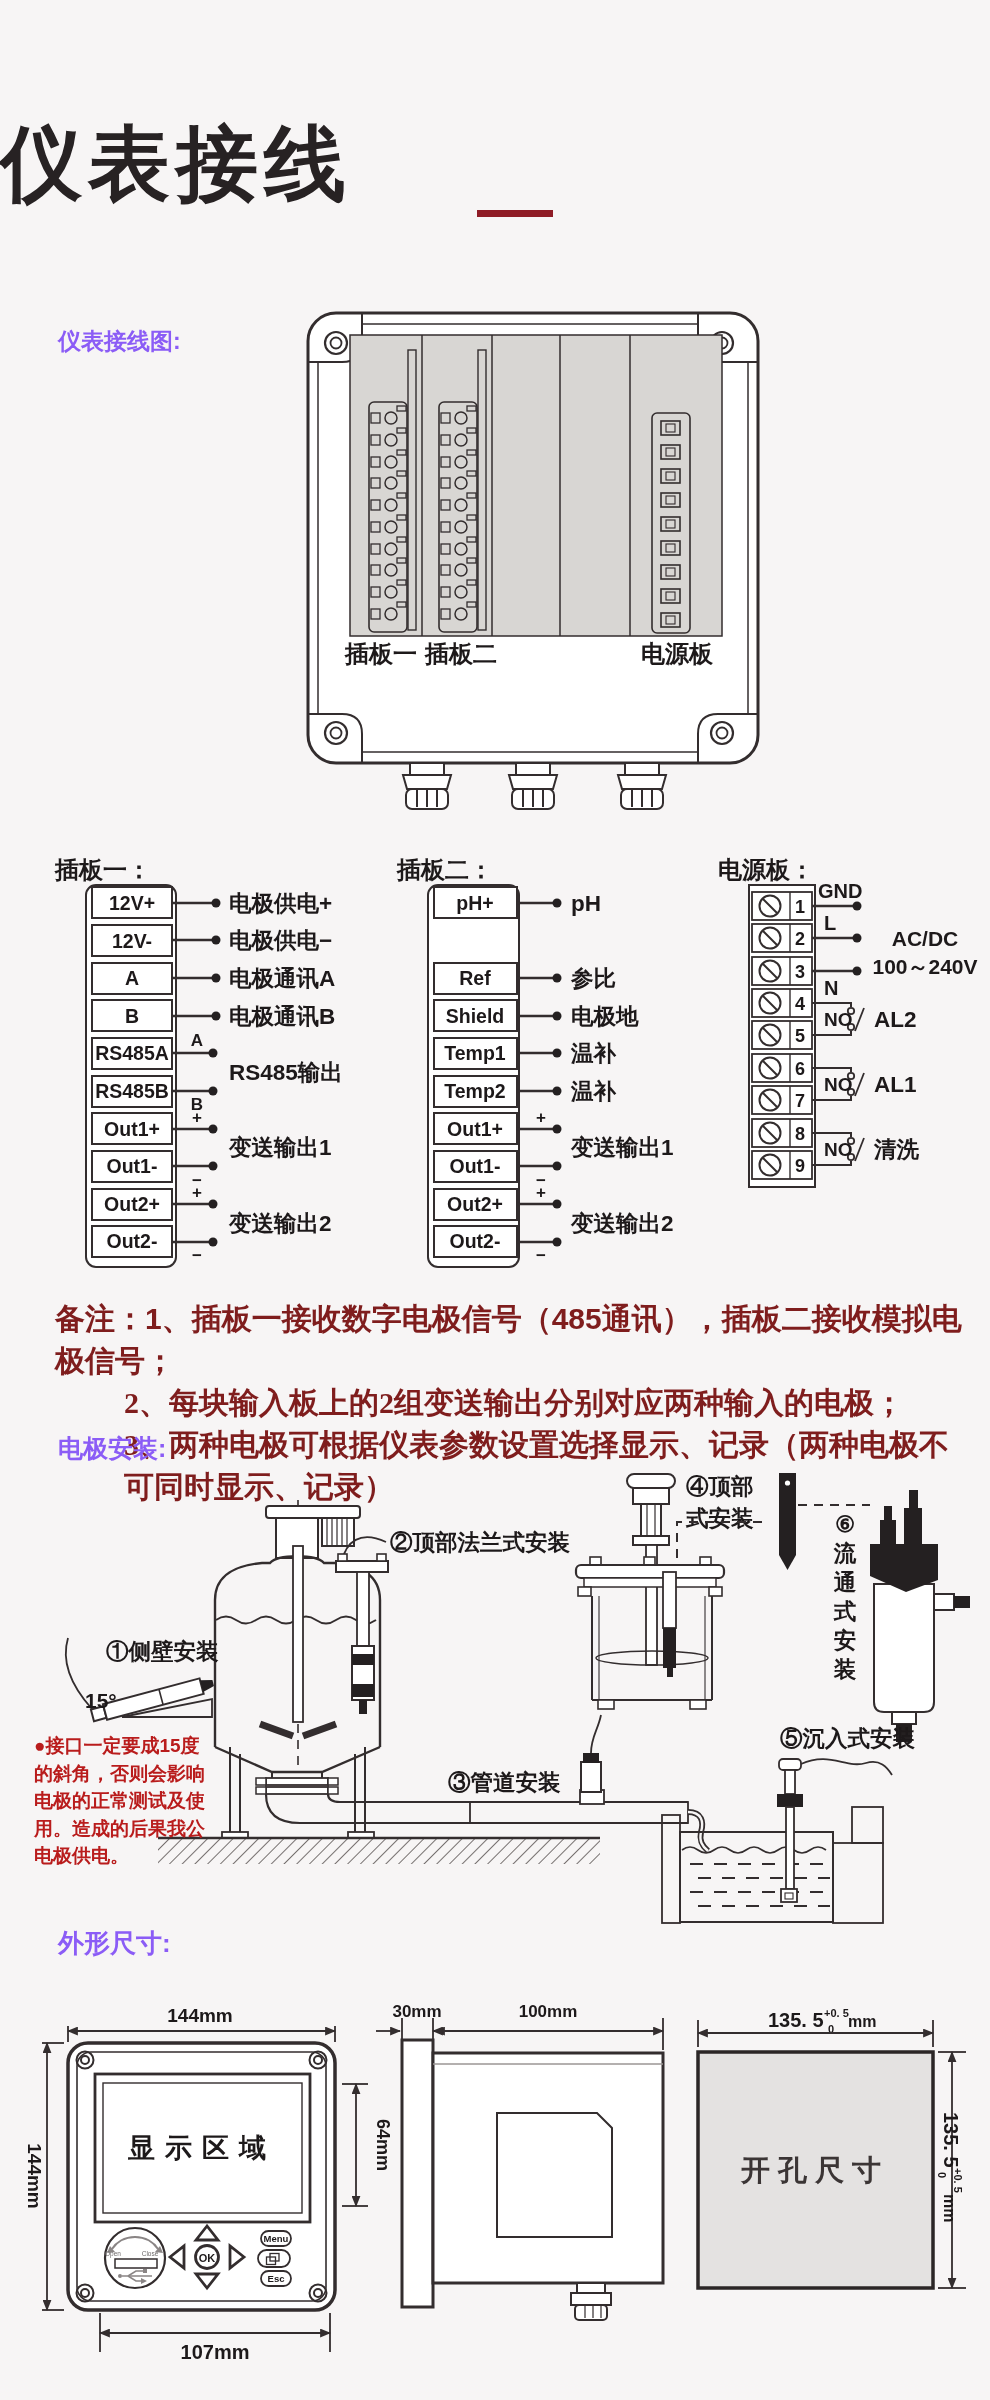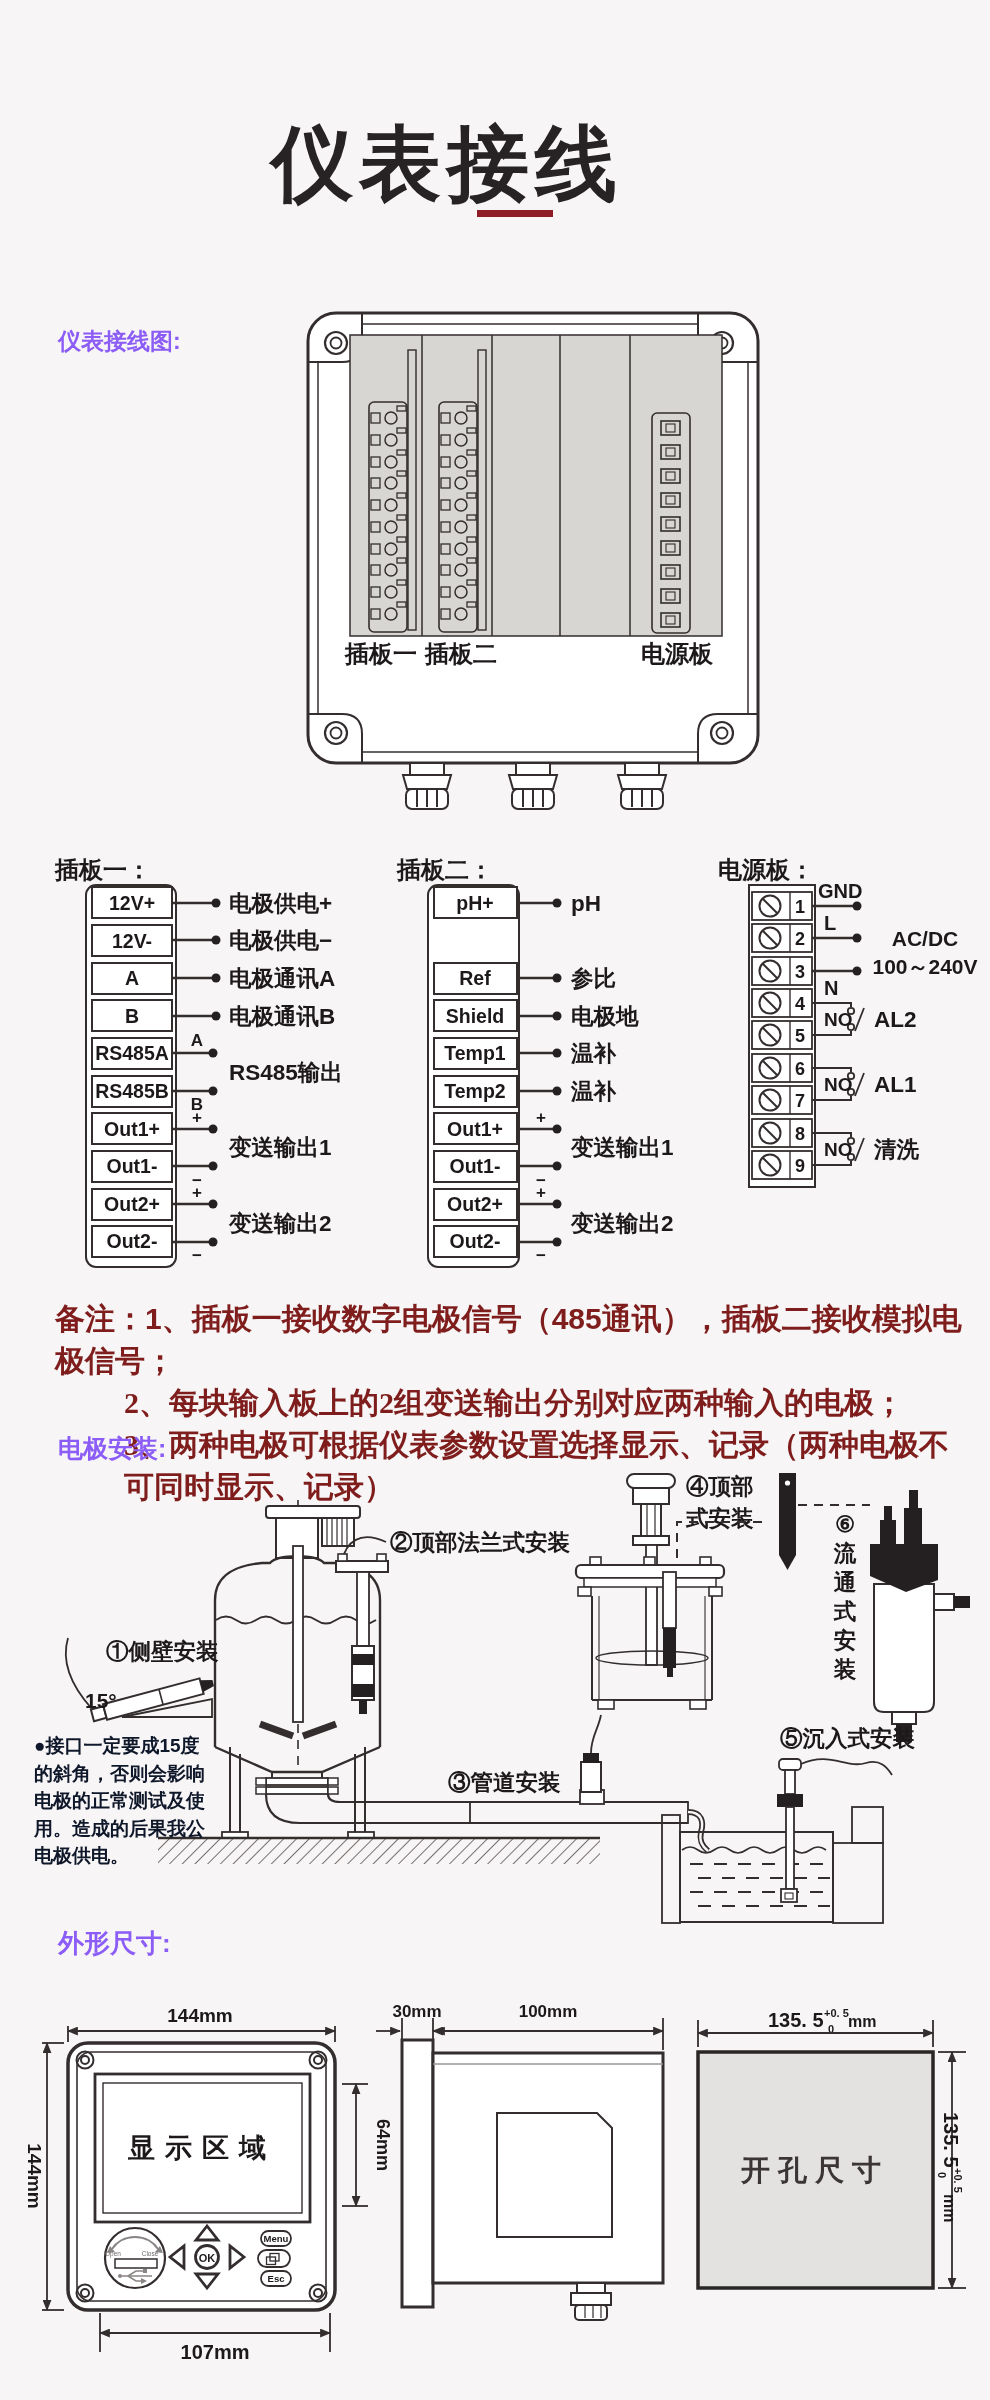--- a/index.html
+++ b/index.html
@@ -1,24 +1,24 @@
 <!DOCTYPE html>
 <html><head>
 <meta charset="utf-8">
 <style>
   html,body{margin:0;padding:0;}
   body{width:990px;height:2400px;background:#f7f5f5;font-family:"Liberation Sans",sans-serif;color:#221e1f;position:relative;}
   #root{position:absolute;top:0;left:0;width:990px;height:2400px;overflow:hidden;}
   .abs{position:absolute;}
-  .page-title{width:894px;text-align:center;top:64px;font-size:82px;font-weight:900;letter-spacing:6px;color:#272223;line-height:1.1;}
+  .page-title{width:894px;text-align:left;top:64px;font-size:82px;font-weight:900;letter-spacing:6px;color:#272223;line-height:1.1;}
   .redbar{top:210px;left:477px;width:76px;height:7px;background:#8f1c26;}
   .sec-label{font-size:23px;font-weight:700;color:#8b5cf6;}
   .notes{top:1298px;left:55px;width:912px;font-size:30px;line-height:42px;font-weight:600;color:#7f1d1d;}
   .notes .indent{padding-left:69px;font-family:Liberation Serif, serif;}
-  .warn{top:1732px;left:34px;width:186px;font-size:19px;line-height:27.5px;font-weight:600;color:#0f172a;}
+  .warn{top:1732px;left:34px;width:186px;font-size:19px;line-height:27.5px;font-weight:600;color:#b91c1c;}
   svg{position:absolute;overflow:visible;}
   svg text{fill:#1d191a;font-family:"Liberation Sans",sans-serif;}
   .cn{font-weight:600;font-size:22.5px;}
   .term{font-size:19.5px;text-anchor:middle;font-weight:600;}
   .ttl{font-size:24px;font-weight:700;}
   .sm{font-size:17px;font-weight:600;text-anchor:middle;}
   .num{font-size:18px;text-anchor:middle;font-weight:600;}
   .serif{font-family:"Liberation Serif",serif;}
   .k{stroke:#332d2e;fill:none;}
   .w{fill:#ffffff;stroke:#332d2e;}

